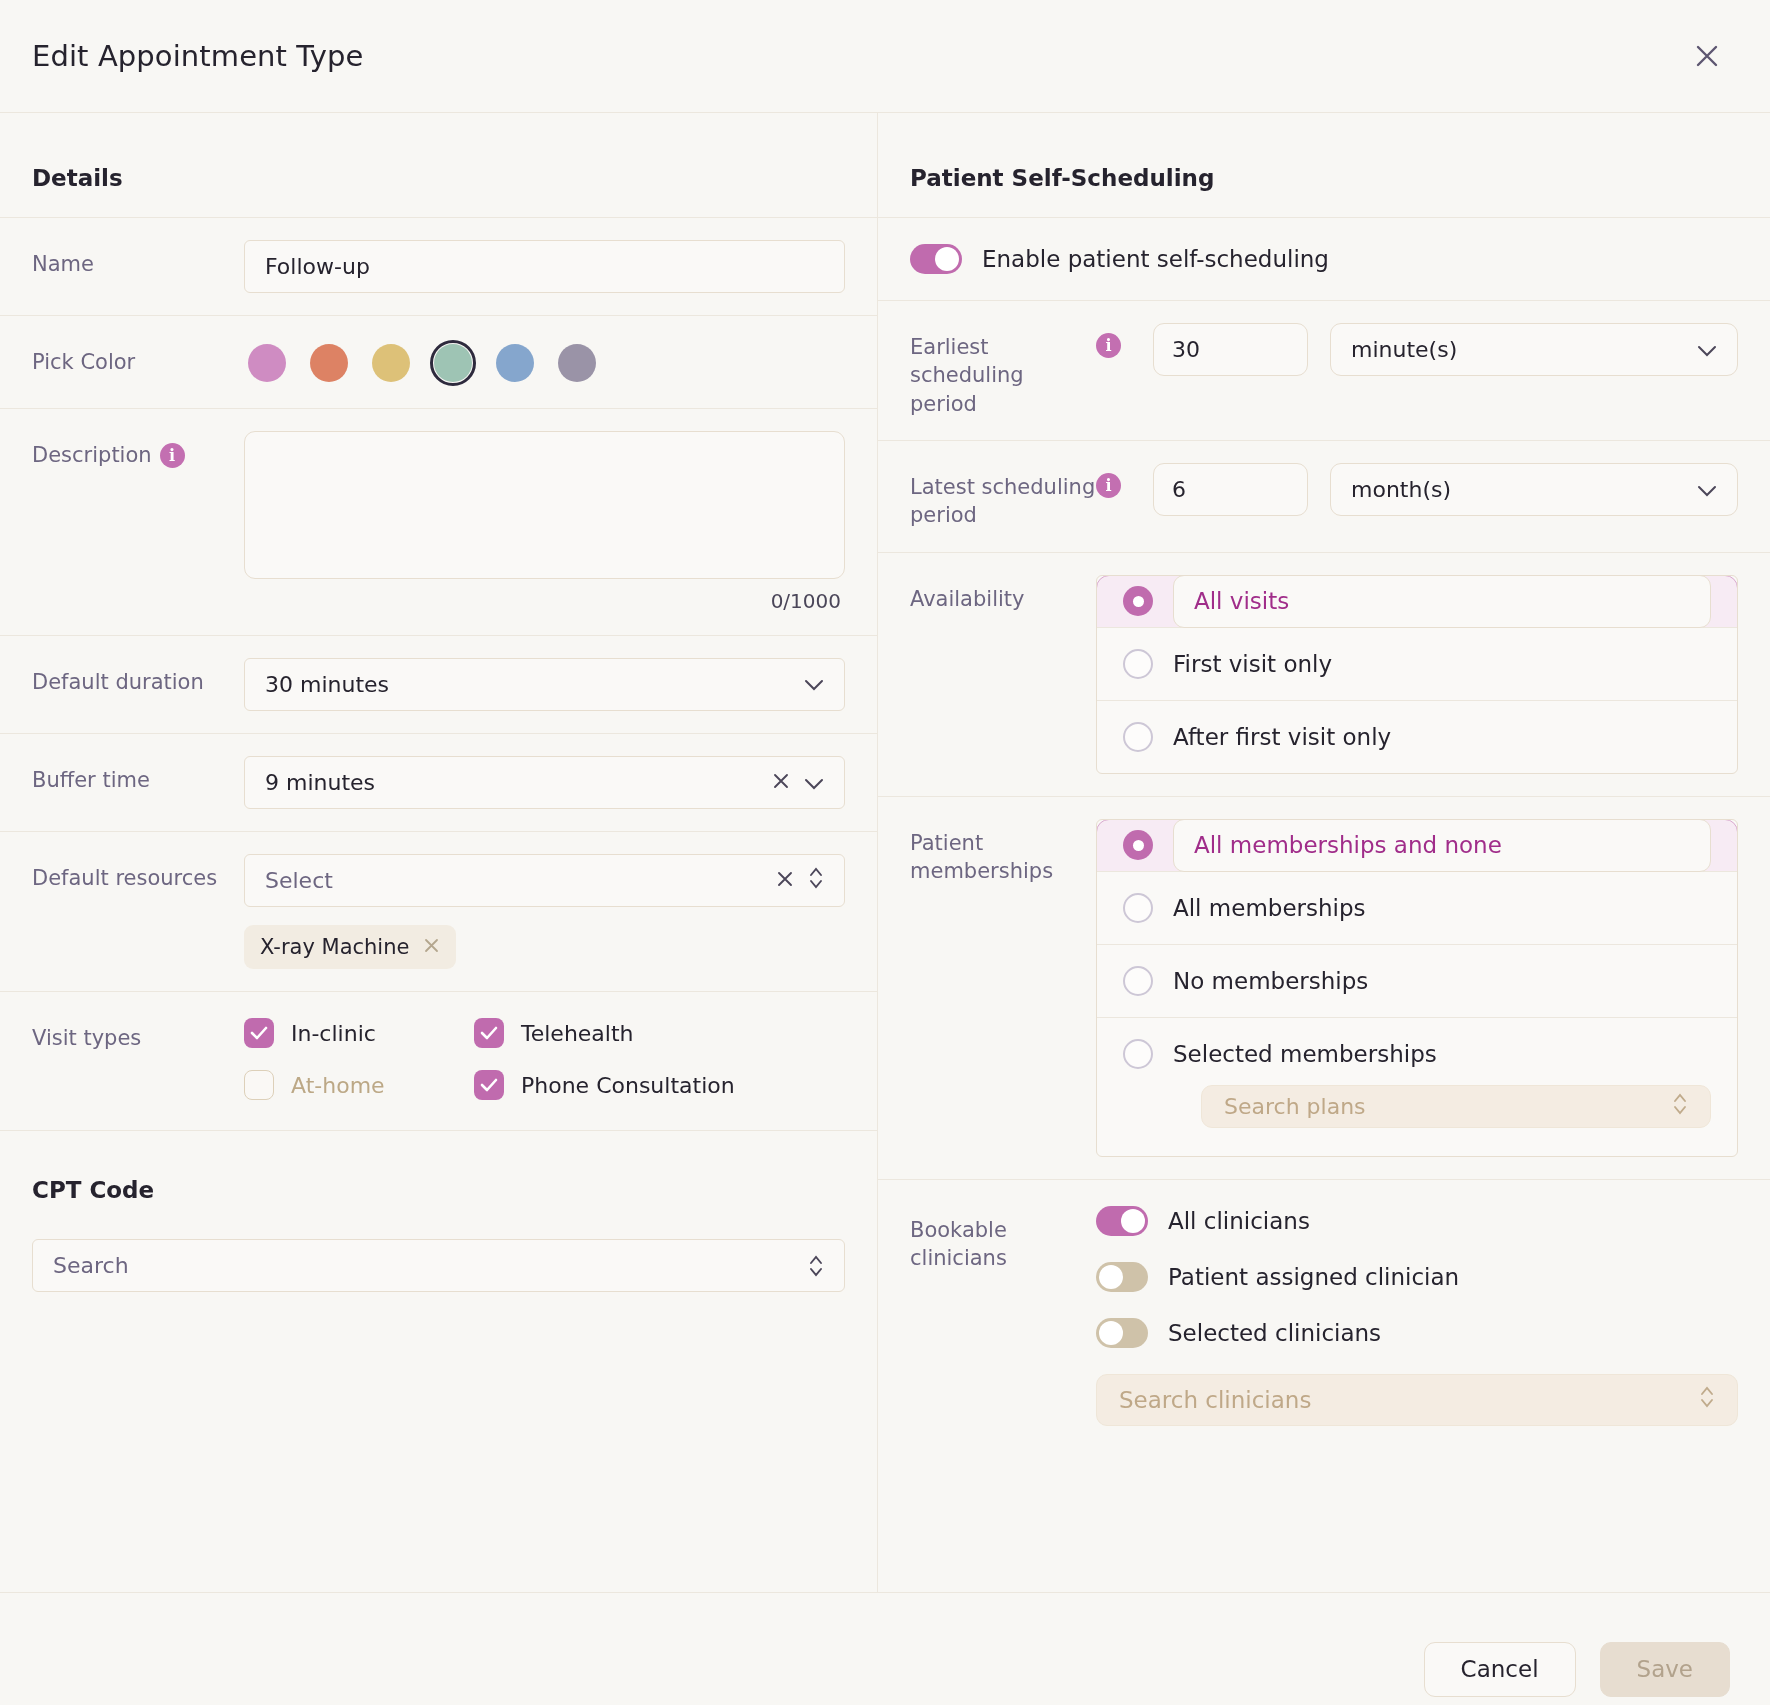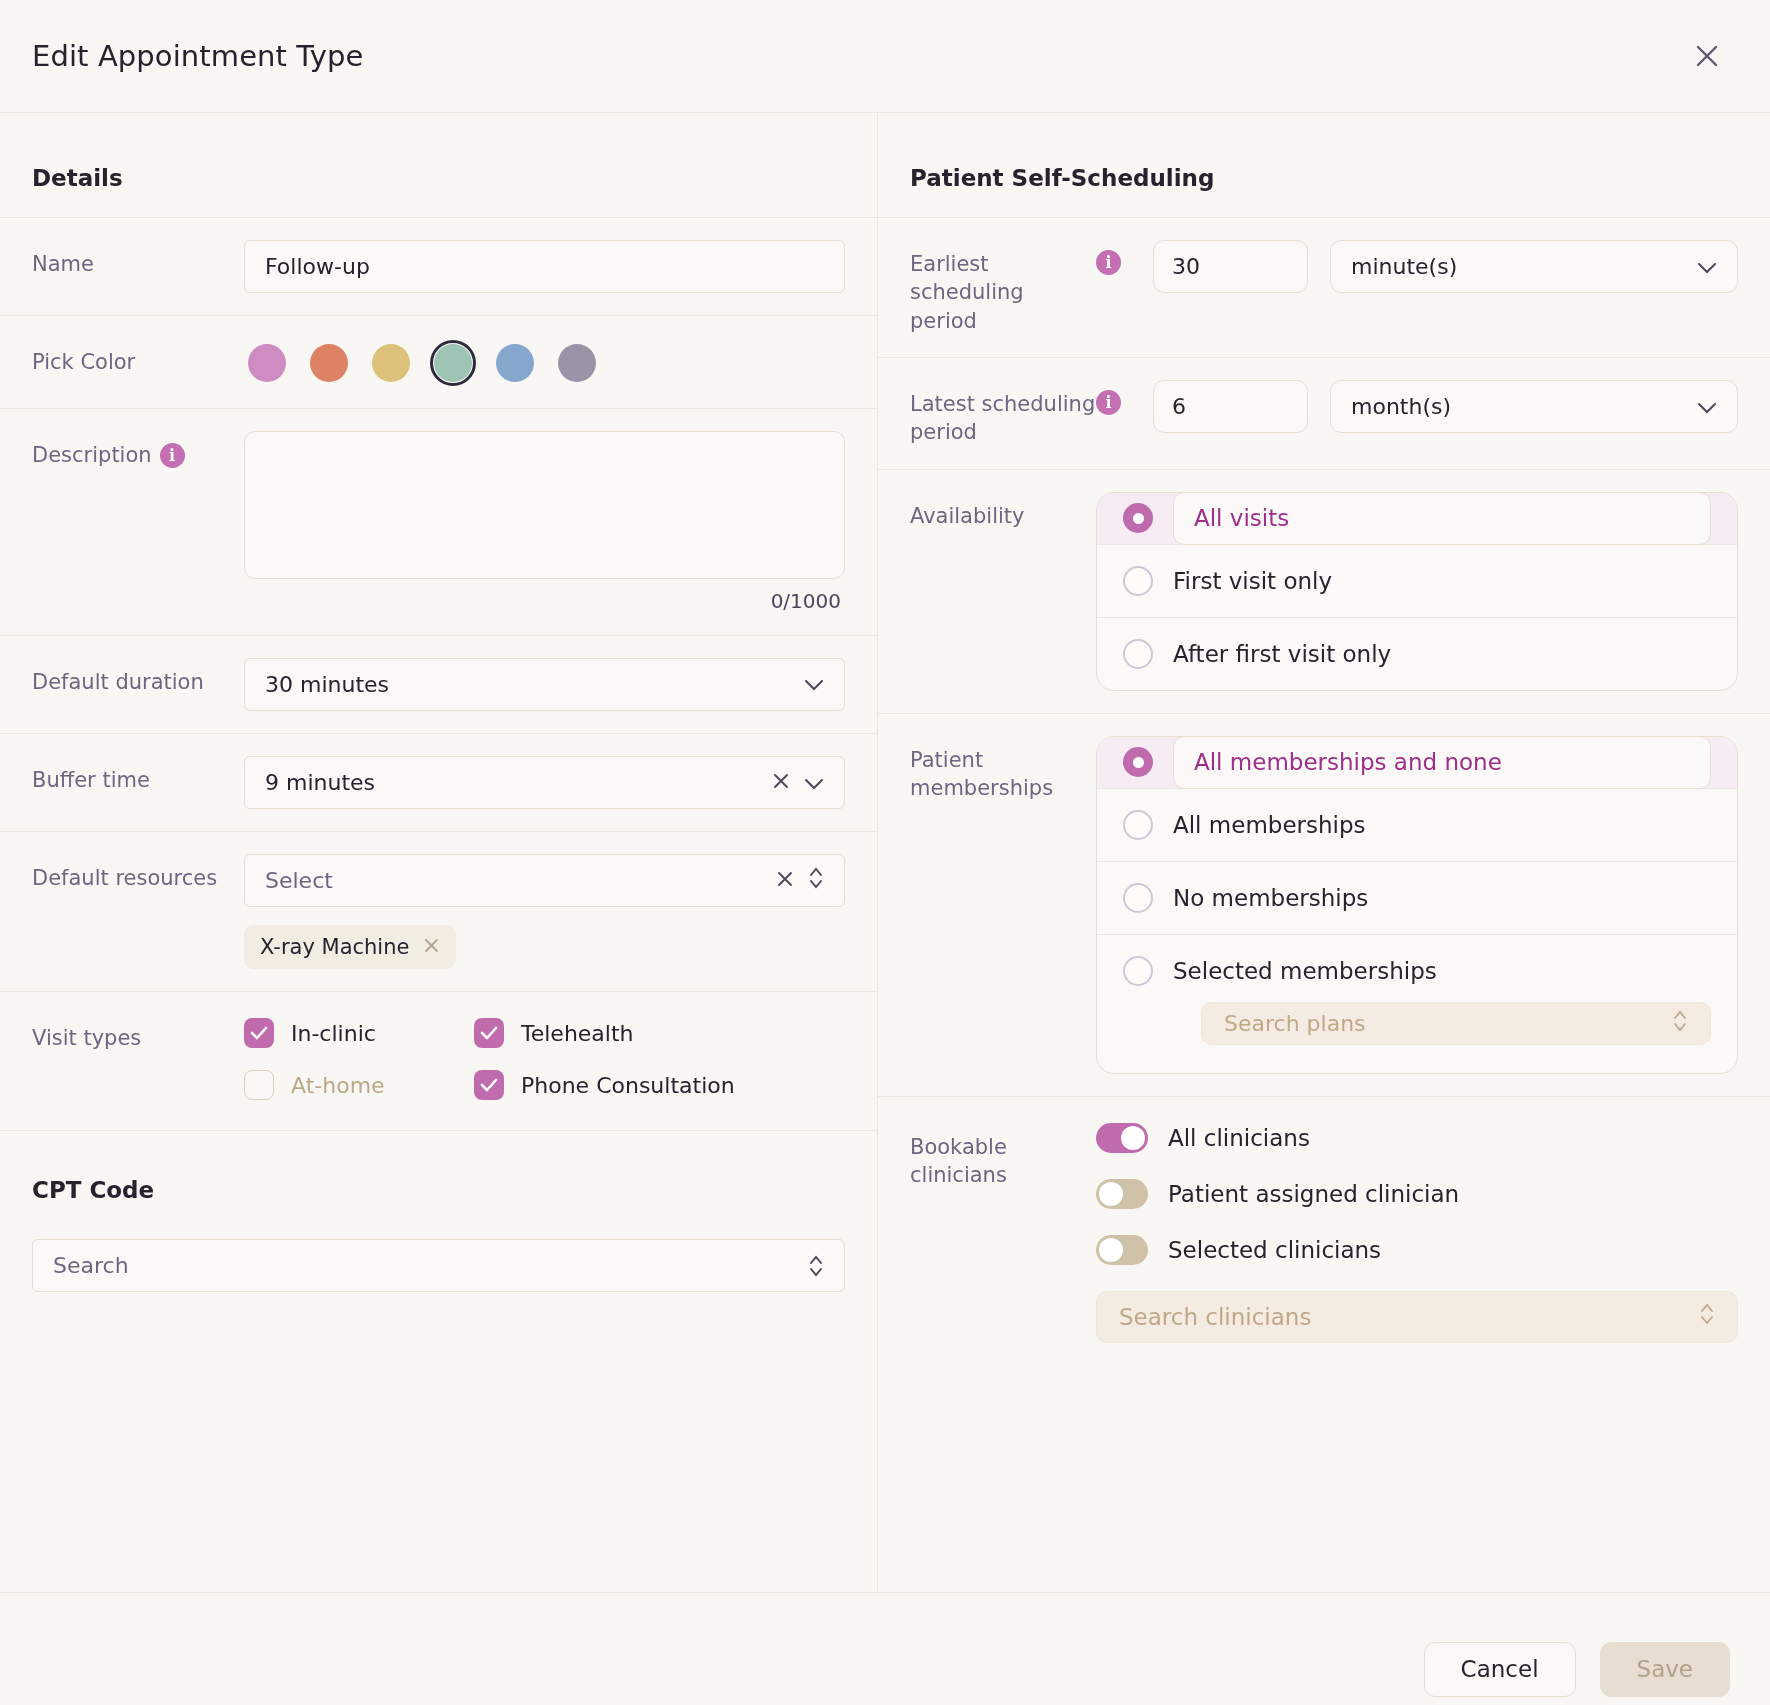--- a/index.html
+++ b/index.html
@@ -112,21 +112,21 @@
   .tg { display:flex; align-items:center; gap:20px; cursor:pointer; }
   .tgs { width:52px; height:30px; border-radius:15px; position:relative; flex:0 0 52px; }
   .tgs.on  { background:#c06bae; }
   .tgs.off { background:#cfc2a9; }
   .tgs .knob { position:absolute; top:3px; width:24px; height:24px; border-radius:50%; background:#fff; }
   .tgs.on .knob  { right:3px; }
   .tgs.off .knob { left:3px; }
   .tg-lab { font-size:23px; color:#26232e; }
 
   
-  .rgroup { border:1px solid #e7ded0; border-radius:18px; overflow:hidden; background:#faf9f7; }
+  .rgroup { border:1px solid #e7ded0; border-radius:6px; overflow:hidden; background:#faf9f7; }
   .ritem { display:flex; align-items:center; gap:20px; padding:21px 26px; cursor:pointer; border-top:1px solid #ece7de; }
   .ritem:first-child { border-top:none; }
   .ritem.sel { background:#f7ebf4; border:1px solid #d8a8cd; margin:-1px; border-radius:13px 13px 0 0; }
   .rdot { width:30px; height:30px; border-radius:50%; flex:0 0 30px; display:flex; align-items:center; justify-content:center; }
   .rdot.off { border:2px solid #cdc7d6; background:#fdfcfb; }
   .rdot.on  { background:#c06bae; }
   .rdot.on .inner { width:11px; height:11px; border-radius:50%; background:#fff; }
   .r-lab { font-size:23px; color:#26232e; }
   .r-lab.sel { color:#a02d8a; }
   .sub-inp {
@@ -335,20 +335,28 @@
       </div>
 
     </div>
 
     <div class="col col-right">
 
       <div class="sec-head-right">
         <div class="sect-title">Patient Self-Scheduling</div>
       </div>
 
+      <div class="row" style="padding-top:26px;padding-bottom:26px;">
+        <div class="tg">
+          <span class="tgs on">
+              <span class="knob"></span>
+            </span>
+          <span class="tg-lab">Enable patient self-scheduling</span>
+        </div>
+      </div>
 
       <div class="row">
         <div class="lbl lbl-r lbl-row">
           <span>Earliest scheduling period</span>
         </div>
         <span class="info" style="margin:10px 32px 0 0;">i</span>
         <div class="fld" style="display:flex; gap:22px;">
           <div class="num">
             <span>30</span>
           </div>

